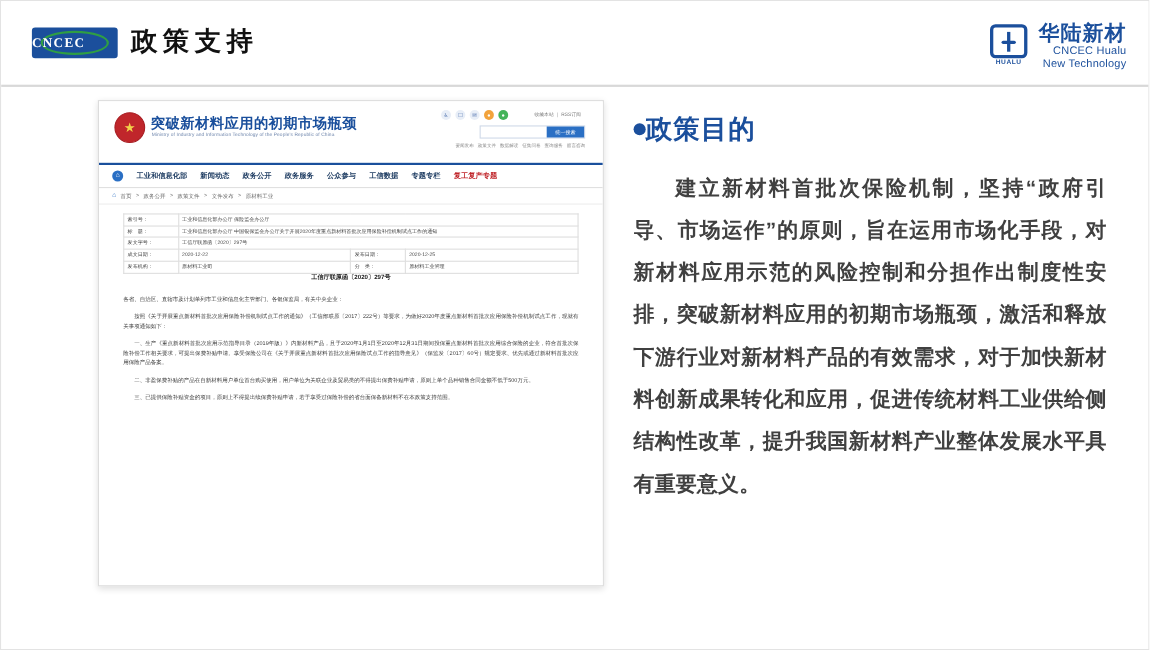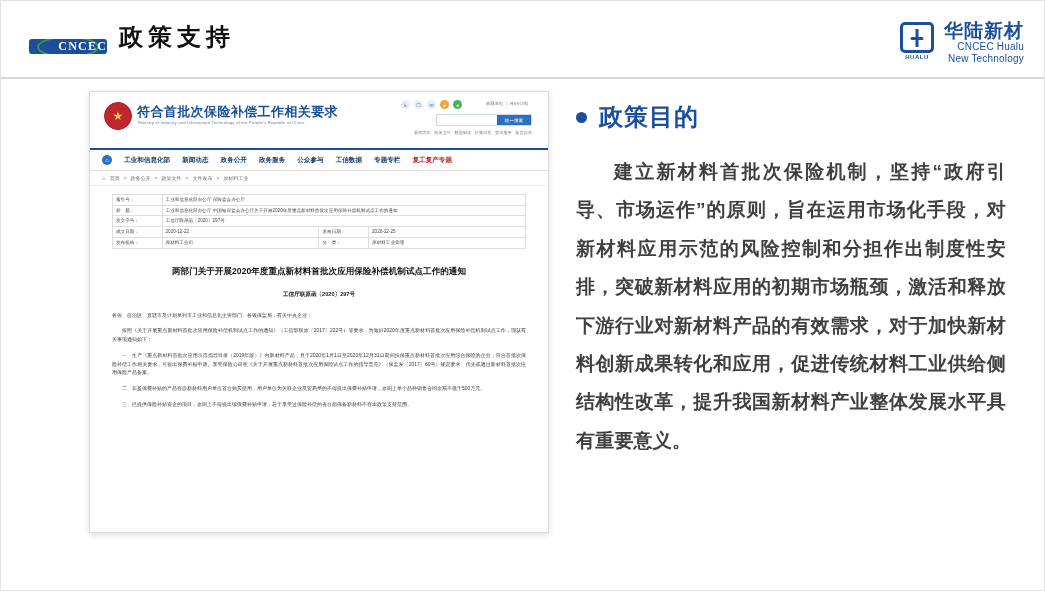--- a/index.html
+++ b/index.html
@@ -24,28 +24,28 @@
   .header {
     position: absolute;
     left: 0; top: 0;
     width: 1045px;
     height: 78px;
     background: #ffffff;
   }
   .logo-badge {
     position: absolute;
     left: 28px;
-    top: 38px;
+    top: 24px;
     width: 78px;
-    height: 15px;
+    height: 28px;
     background: #1b4f9c;
     border-radius: 3px;
     display: flex;
     align-items: center;
-    justify-content: flex-end;
+    justify-content: flex-start;
     overflow: hidden;
   }
   .logo-badge .ring {
     position: absolute;
     left: 50%;
     top: 50%;
     transform: translate(-50%, -50%);
     width: 62px;
     height: 22px;
     border: 2px solid #2f9e44;
@@ -361,21 +361,21 @@
   
   .right {
     position: absolute;
     left: 575px;
     top: 22px;
     width: 430px;
   }
   .heading-row {
     display: flex;
     align-items: center;
-    gap: 12px;
+    gap: 0;
   }
   .bullet {
     width: 11px;
     height: 11px;
     border-radius: 50%;
     background: #1b4f9c;
     flex: none;
   }
   .heading-text {
     font-size: 24px;
@@ -419,21 +419,21 @@
     </div>
     <div class="header-rule"></div>
   </div>
 
   <div class="content">
 
     <div class="shot">
 
       <div class="site-head">
         <div class="emblem">★</div>
-        <div class="site-name">符合首批次保险补偿工作相关要求</div>
+        <div class="site-name">突破新材料应用的初期市场瓶颈</div>
         <div class="site-name-en">Ministry of Industry and Information Technology of the People's Republic of China</div>
 
         <div class="head-icons">
           <div class="ic">♿</div>
           <div class="ic">☐</div>
           <div class="ic">✉</div>
           <div class="ic g">●</div>
           <div class="ic gr">●</div>
         </div>
         <div class="head-links">收藏本站 ｜ RSS订阅</div>
@@ -499,21 +499,20 @@
           </tr>
           <tr>
             <td>发布机构：</td>
             <td>原材料工业司</td>
             <td>分　类：</td>
             <td>原材料工业管理</td>
           </tr>
         </tbody>
           </table>
 
-        <div class="doc-title">两部门关于开展2020年度重点新材料首批次应用保险补偿机制试点工作的通知</div>
         <div class="doc-number">工信厅联原函〔2020〕297号</div>
 
         <p class="doc-p">各省、自治区、直辖市及计划单列市工业和信息化主管部门、各银保监局，有关中央企业：</p>
         <p class="doc-p" style="text-indent:10px">按照《关于开展重点新材料首批次应用保险补偿机制试点工作的通知》（工信部联原〔2017〕222号）等要求，为做好2020年度重点新材料首批次应用保险补偿机制试点工作，现就有关事项通知如下：</p>
         <p class="doc-p" style="text-indent:10px">一、生产《重点新材料首批次应用示范指导目录（2019年版）》内新材料产品，且于2020年1月1日至2020年12月31日期间投保重点新材料首批次应用综合保险的企业，符合首批次保险补偿工作相关要求，可提出保费补贴申请。享受保险公司在《关于开展重点新材料首批次应用保险试点工作的指导意见》（保监发〔2017〕60号）规定要求、优先或通过新材料首批次应用保险产品备案。</p>
         <p class="doc-p" style="text-indent:10px">二、非盈保费补贴的产品在自新材料用户单位首台购买使用，用户单位为关联企业及贸易类的不得提出保费补贴申请，原则上单个品种销售合同金额不低于500万元。</p>
         <p class="doc-p" style="text-indent:10px">三、已提供保险补贴资金的项目，原则上不得提出续保费补贴申请，若于享受过保险补偿的省台面保备新材料不在本政策支持范围。</p>
       </div>
 
       <div class="shot-fade"></div>

